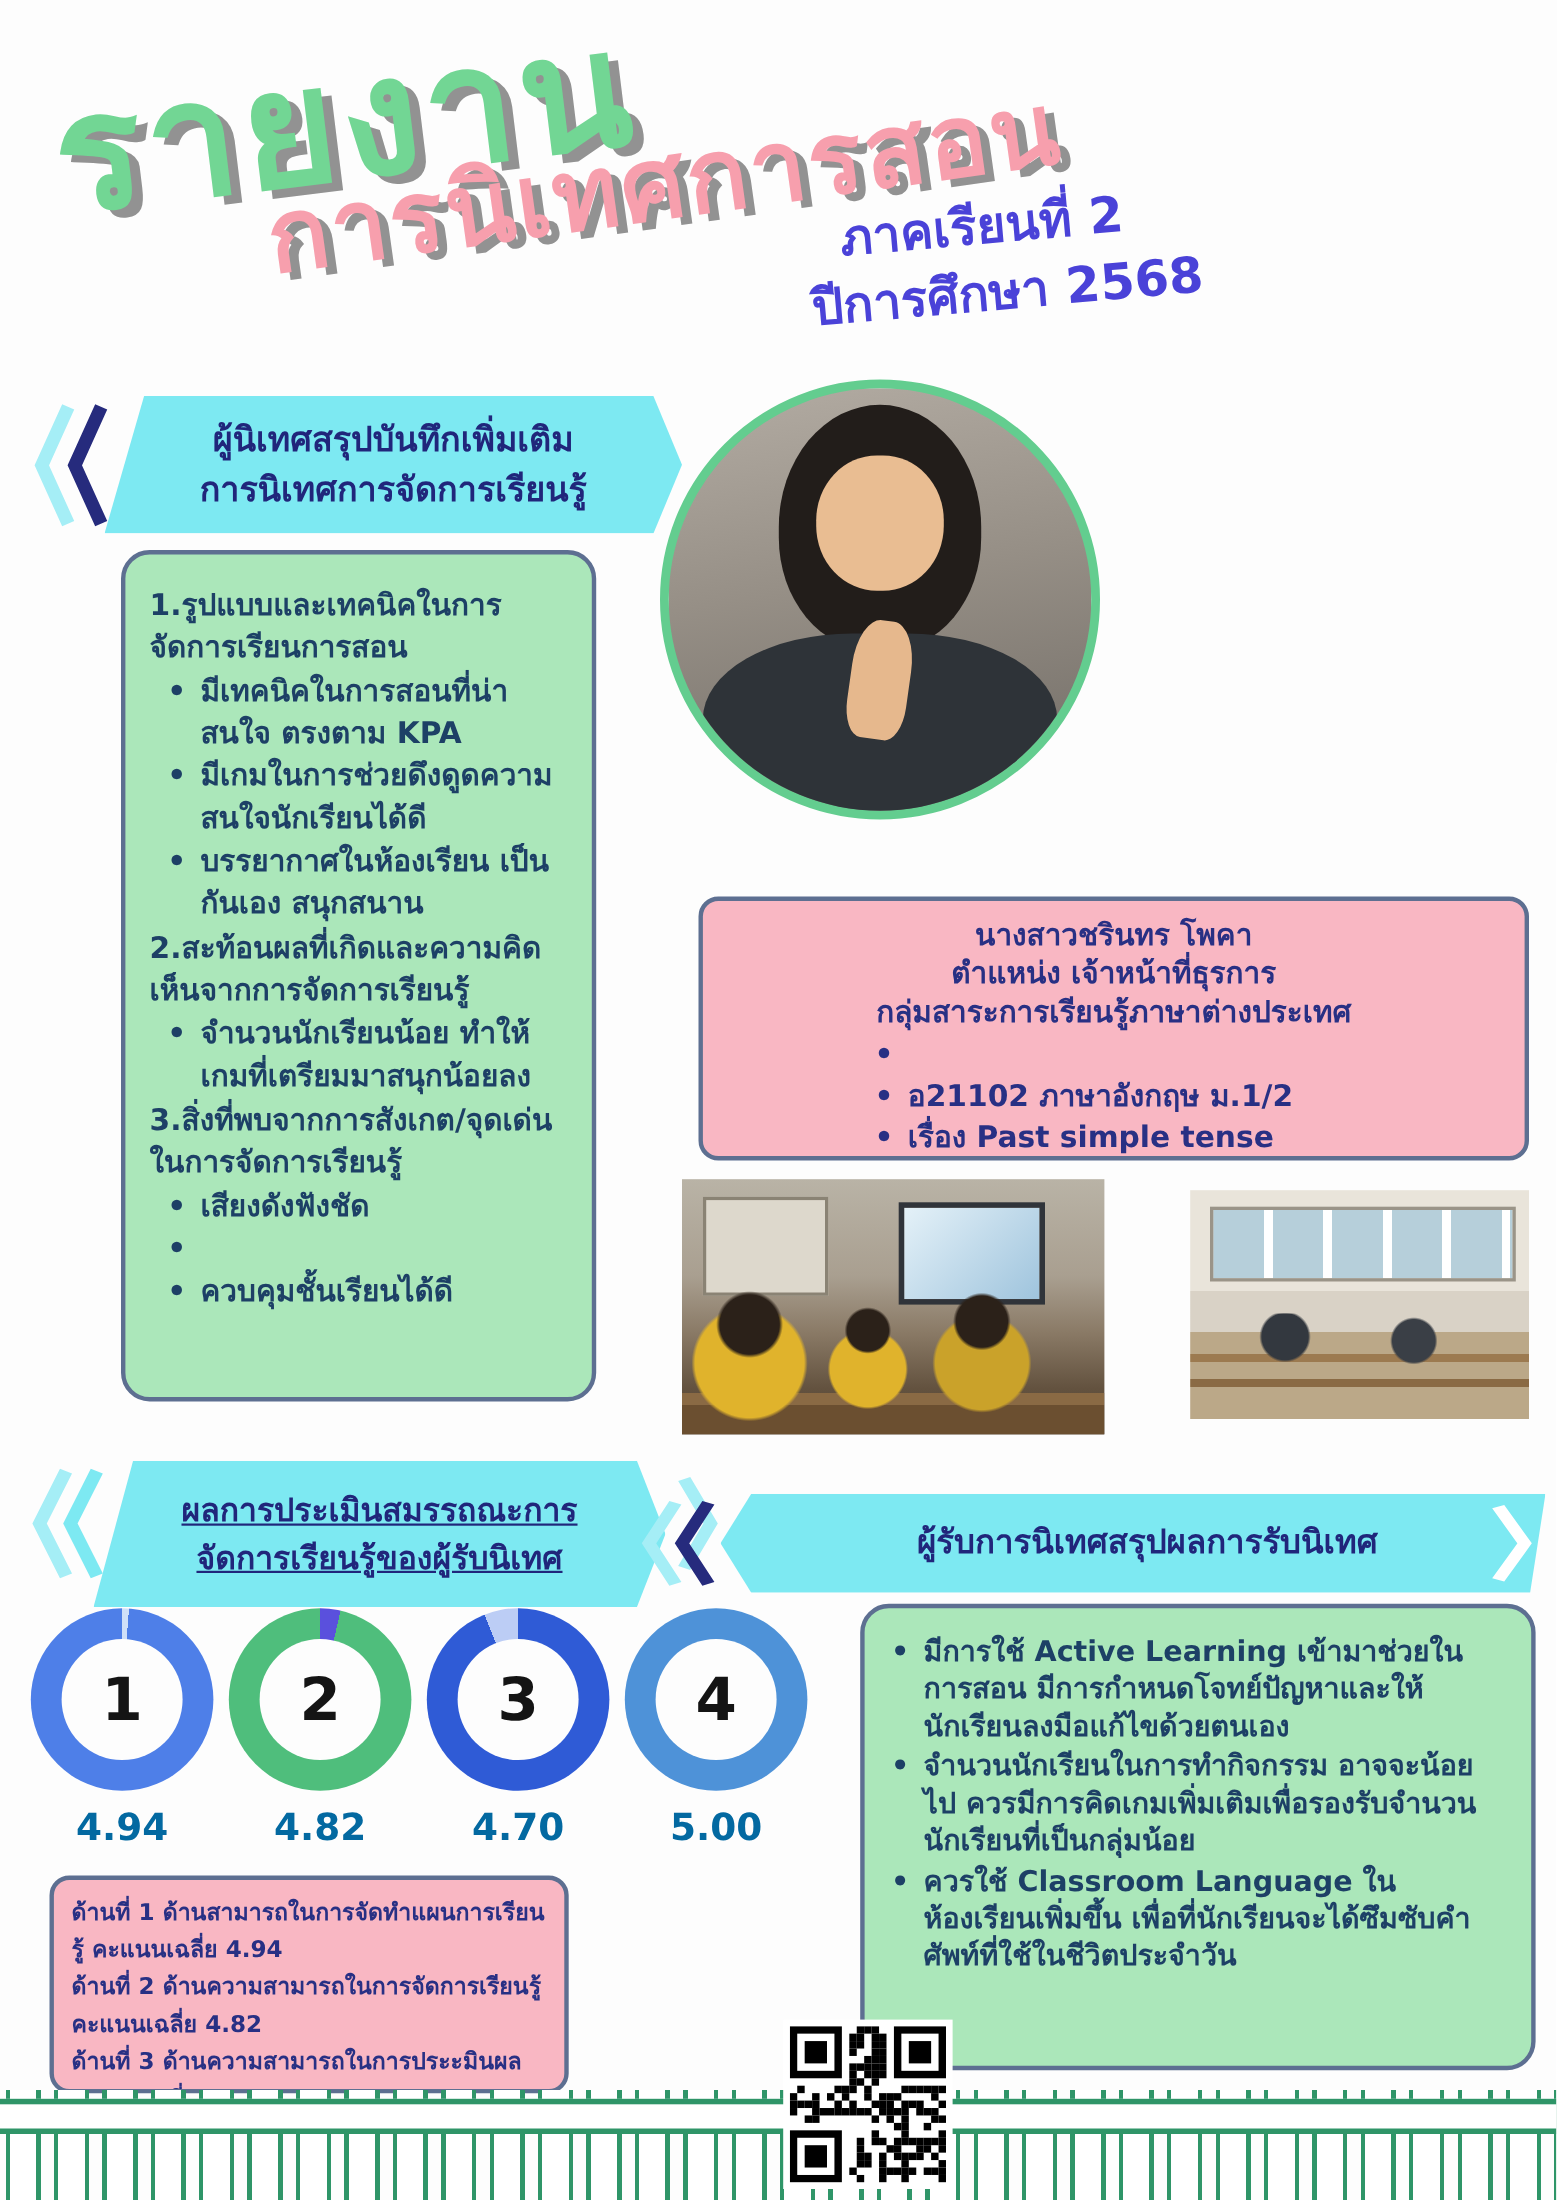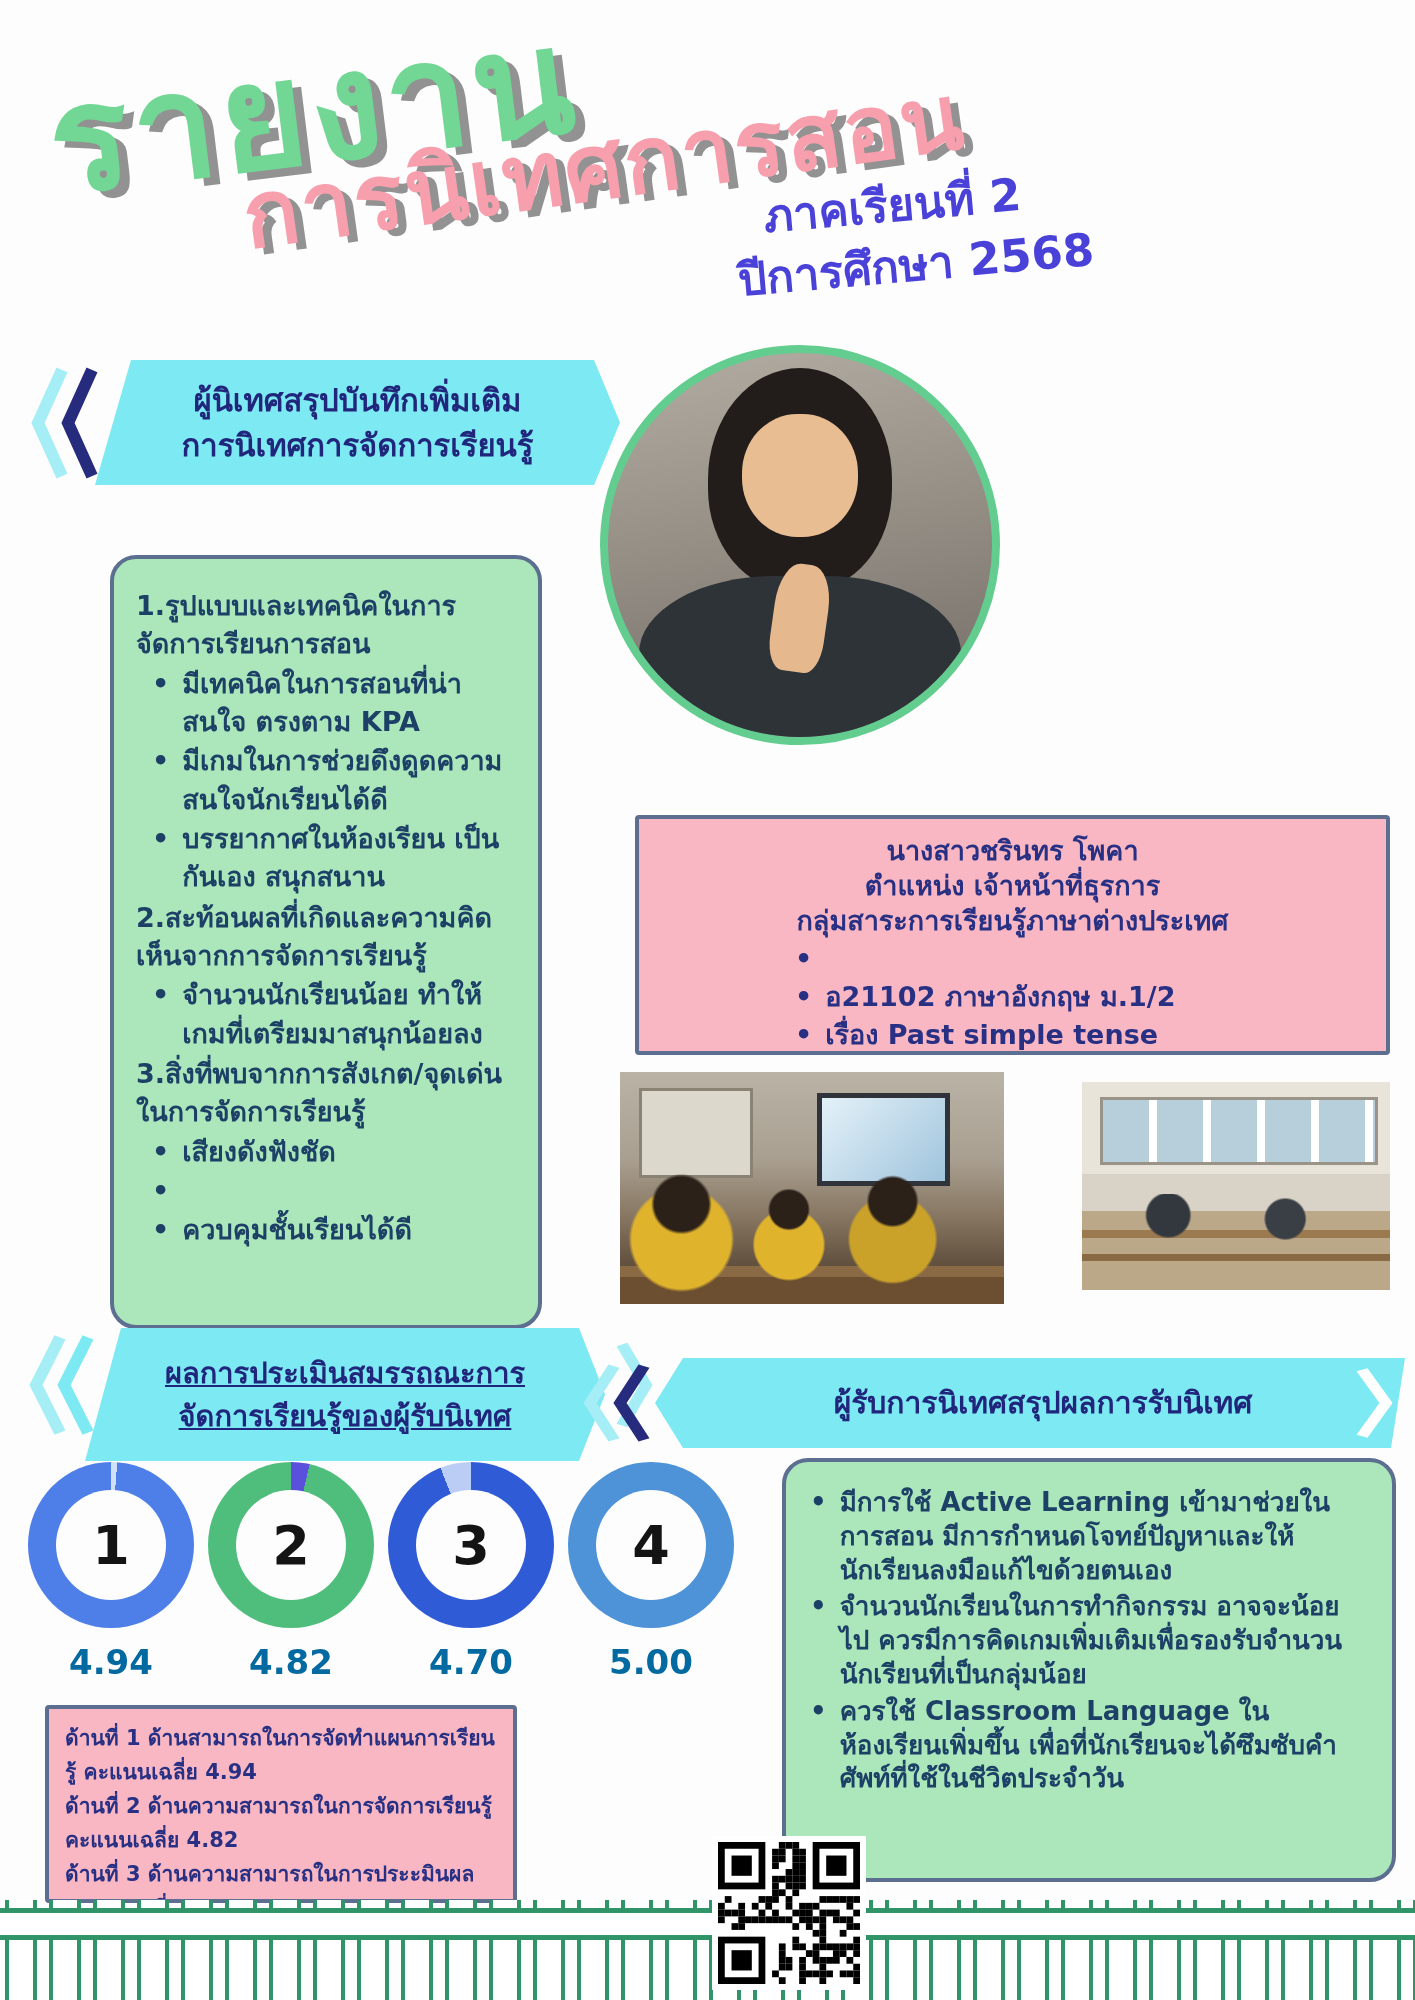--- a/index.html
+++ b/index.html
@@ -22,23 +22,23 @@
            clip-path:polygon(36px 0,calc(100% - 26px) 0,100% 50%,calc(100% - 26px) 100%,0 100%);}
   .banner2{left:85px;top:1328px;width:520px;height:133px;font-size:29px;
            clip-path:polygon(36px 0,calc(100% - 26px) 0,100% 50%,calc(100% - 26px) 100%,0 100%);text-decoration:underline;}
   .banner3{left:655px;top:1358px;width:750px;height:90px;font-size:30px;padding-left:26px;box-sizing:border-box;
            clip-path:polygon(0 50%,28px 0,100% 0,calc(100% - 14px) 100%,28px 100%);}
   .chev{position:absolute;width:44px;z-index:3;}
 
   
   .gbox{position:absolute;background:#abe7ba;border:4px solid #5d6f91;border-radius:26px;
         color:#1d4066;box-sizing:border-box;overflow:hidden;}
-  .pbox{position:absolute;background:#f9b7c3;border:4px solid #5d6f91;border-radius:4px;
+  .pbox{position:absolute;background:#f9b7c3;border:4px solid #5d6f91;border-radius:18px;
         color:#283084;box-sizing:border-box;overflow:hidden;}
-  .box-notes{left:110px;top:555px;width:432px;height:774px;padding:26px 22px;font-size:27px;line-height:1.42;}
+  .box-notes{left:110px;top:500px;width:432px;height:774px;padding:26px 22px;font-size:27px;line-height:1.42;}
   .box-teacher{left:635px;top:815px;width:755px;height:240px;padding:14px 28px;font-size:27px;line-height:1.3;}
   .box-scores{left:45px;top:1705px;width:472px;height:198px;padding:12px 16px;font-size:21px;line-height:1.62;}
   .box-feedback{left:782px;top:1458px;width:614px;height:424px;padding:24px 24px;font-size:26px;line-height:1.3;}
   .gbox,.pbox{overflow-wrap:anywhere;}
   .center-line{text-align:center;}
   .row-heading{margin-top:2px;}
   .row-bullet{display:flex;align-items:flex-start;gap:13px;}
   .row-bullet .dot{line-height:inherit;}
   .row-bullet .txt{flex:1;}
   .box-notes .row-bullet{padding-left:16px;margin:1px 0;}

